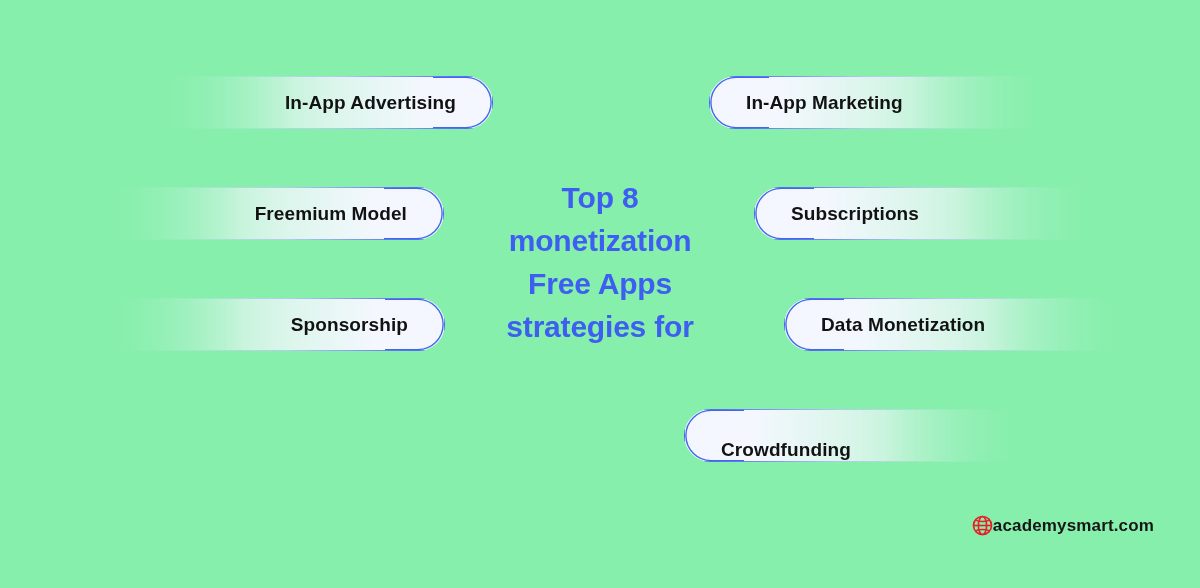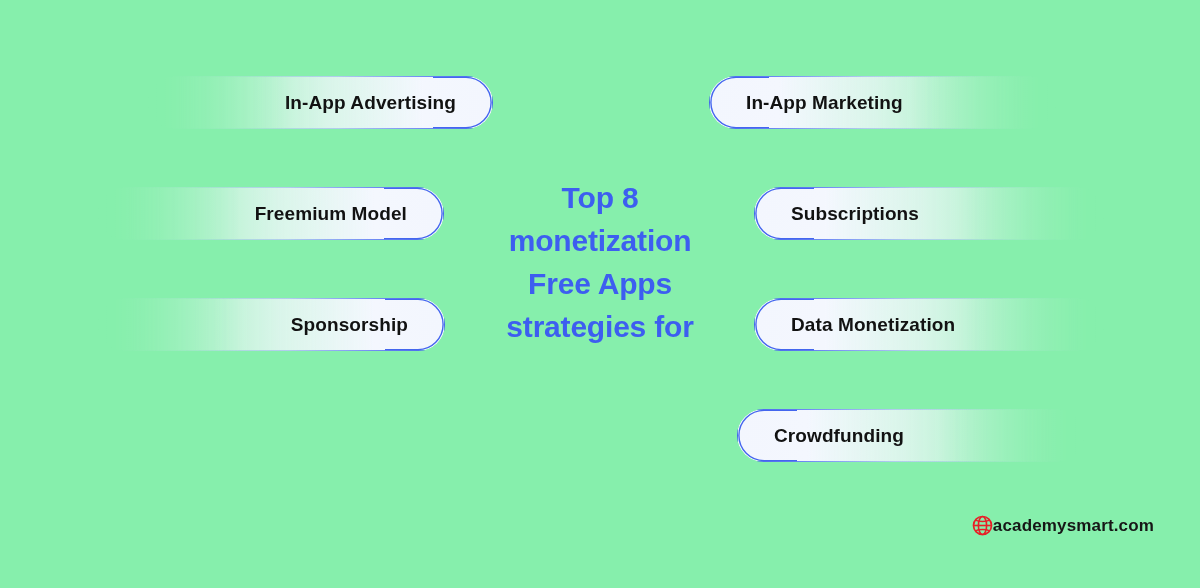--- a/index.html
+++ b/index.html
@@ -94,22 +94,22 @@
 
   
   .left.r1 { left: 148px; width: 345px; }
   .left.r2 { left:  98px; width: 346px; }
   .left.r3 { left:  98px; width: 347px; }
   .left.r4 { left: 148px; width: 345px; }
 
   
   .right.r1 { left: 709px; width: 347px; }
   .right.r2 { left: 754px; width: 350px; }
-  .right.r3 { left: 754px; width: 350px; }
-  .right.r4 { left: 737px; width: 347px; }
+  .right.r3 { left: 784px; width: 350px; }
+  .right.r4 { left: 684px; width: 347px; align-items: flex-end; }
 
   
   #center-title {
     position: absolute;
     left: 474px;
     top: 168px;
     width: 252px;
     text-align: center;
     font-size: 30px;
     line-height: 43px;

